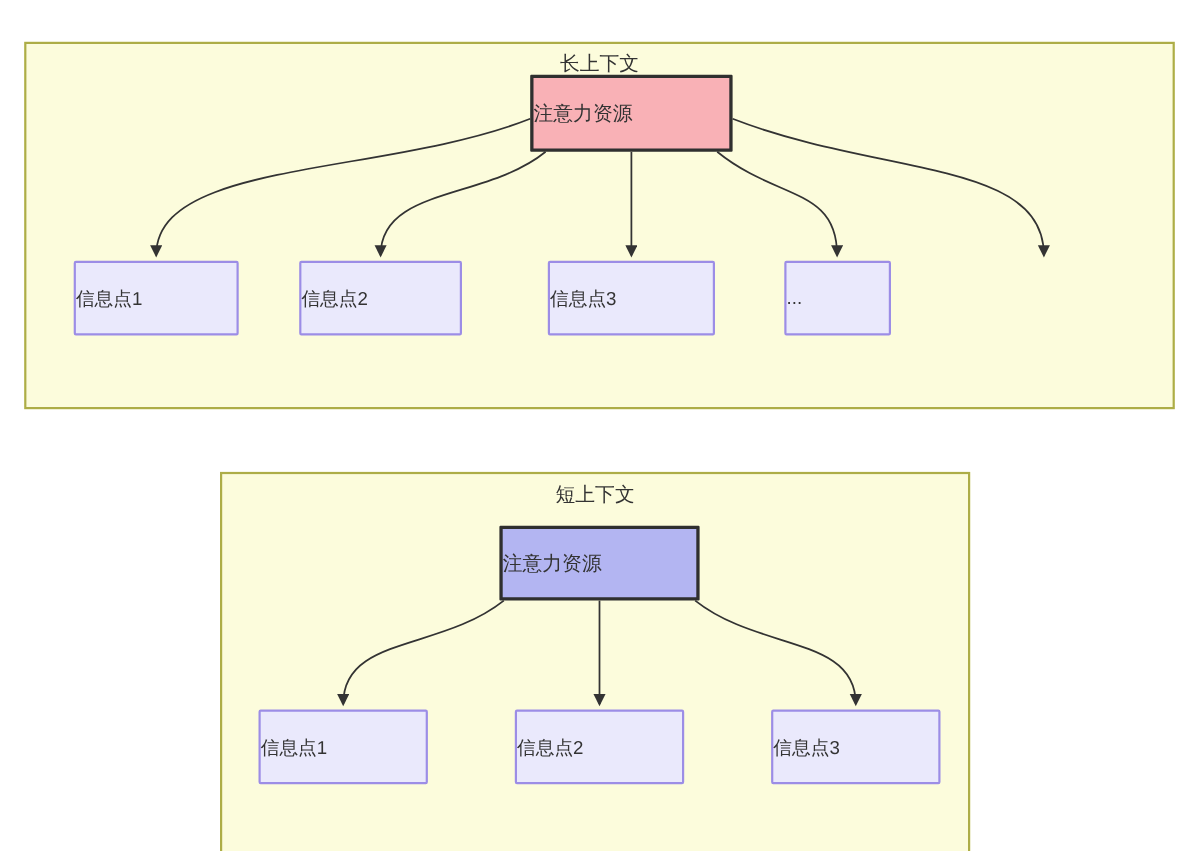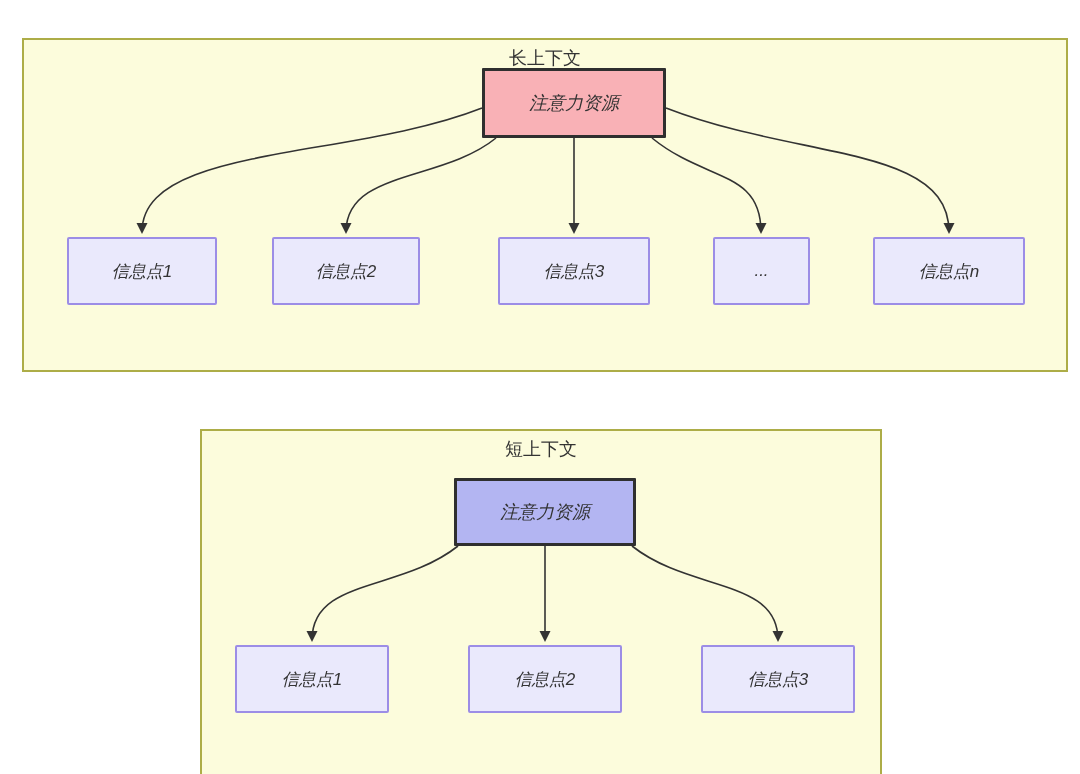--- a/index.html
+++ b/index.html
@@ -37,28 +37,27 @@
   svg.arrows path.link {
     fill: none;
     stroke: var(--arrow, #333);
     stroke-width: 1.6px;
   }
   .node {
     position: absolute;
     box-sizing: border-box;
     display: flex;
     align-items: center;
-    justify-content: center;
+    justify-content: flex-start;
     font-size: 17px;
     color: var(--text, #333);
     z-index: 2;
     background: var(--info-fill, #eae9fc);
     border: 2px solid var(--info-border, #9c8de6);
     border-radius: 2px;
-    font-style: italic;
   }
   .node.source {
     font-size: 18px;
     border: 3px solid var(--dark, #2f2f2f);
     border-radius: 1px;
   }
   .node.source-long  { background: var(--long-source-fill, #f9b1b6); }
   .node.source-short { background: var(--short-source-fill, #b3b5f2); }
 
   
@@ -112,23 +111,20 @@
   </div>
   <div class="node n-long-2">
     <span>信息点2</span>
   </div>
   <div class="node n-long-3">
     <span>信息点3</span>
   </div>
   <div class="node n-long-dots">
     <span>...</span>
   </div>
-  <div class="node n-long-n">
-    <span>信息点n</span>
-  </div>
 
   <div class="node source source-short n-short-source">
     <span>注意力资源</span>
   </div>
   <div class="node n-short-1">
     <span>信息点1</span>
   </div>
   <div class="node n-short-2">
     <span>信息点2</span>
   </div>

